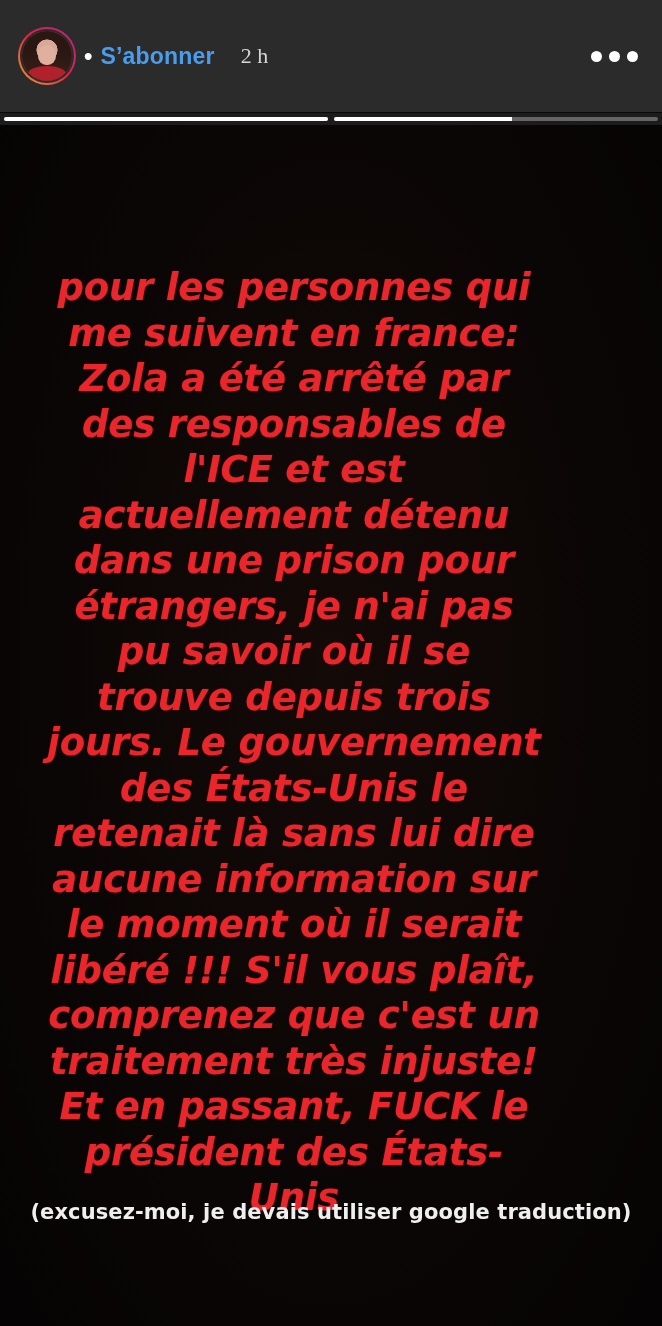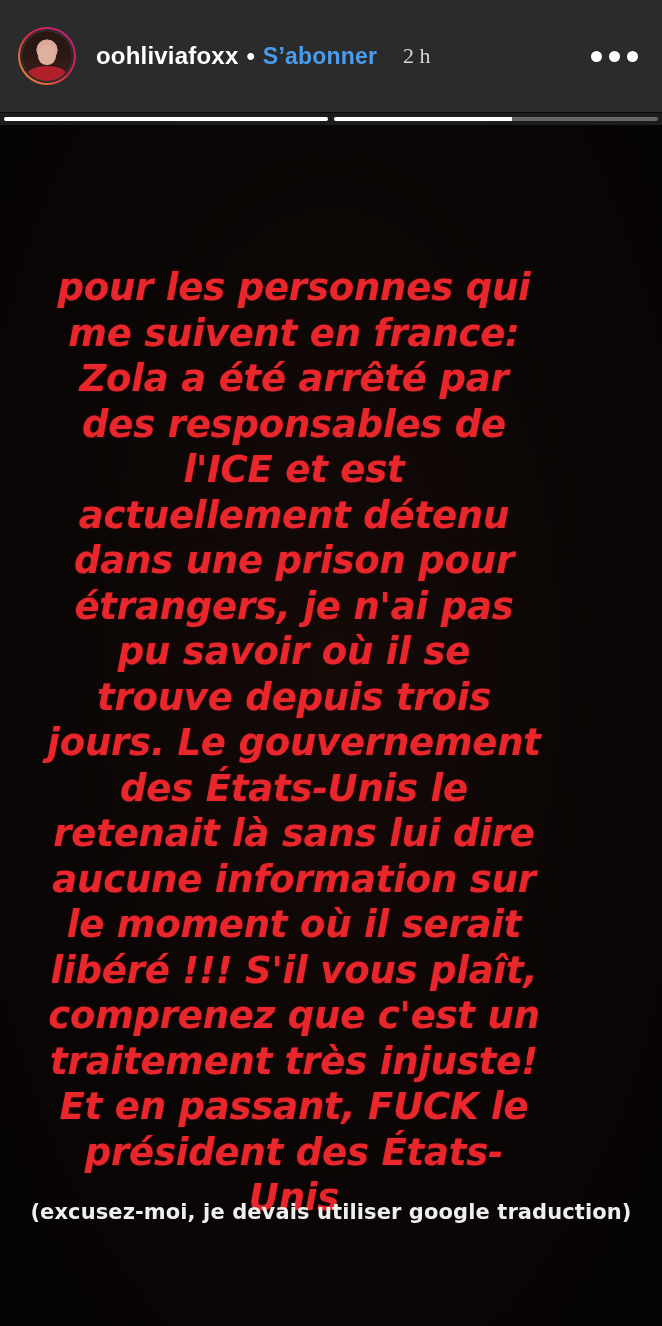--- a/index.html
+++ b/index.html
@@ -177,21 +177,20 @@
 <div class="story">
 
   <div class="header">
     <div class="avatar-ring">
       <div class="avatar-inner">
         <div class="av-hair"></div>
         <div class="av-face"></div>
         <div class="av-body"></div>
       </div>
     </div>
-    <div class="username">oohliviafoxx</div>
     <div class="dot-sep">•</div>
     <div class="follow">S’abonner</div>
     <div class="time">2 h</div>
     <div class="more">
       <span></span>
       <span></span>
       <span></span>
     </div>
   </div>
 

